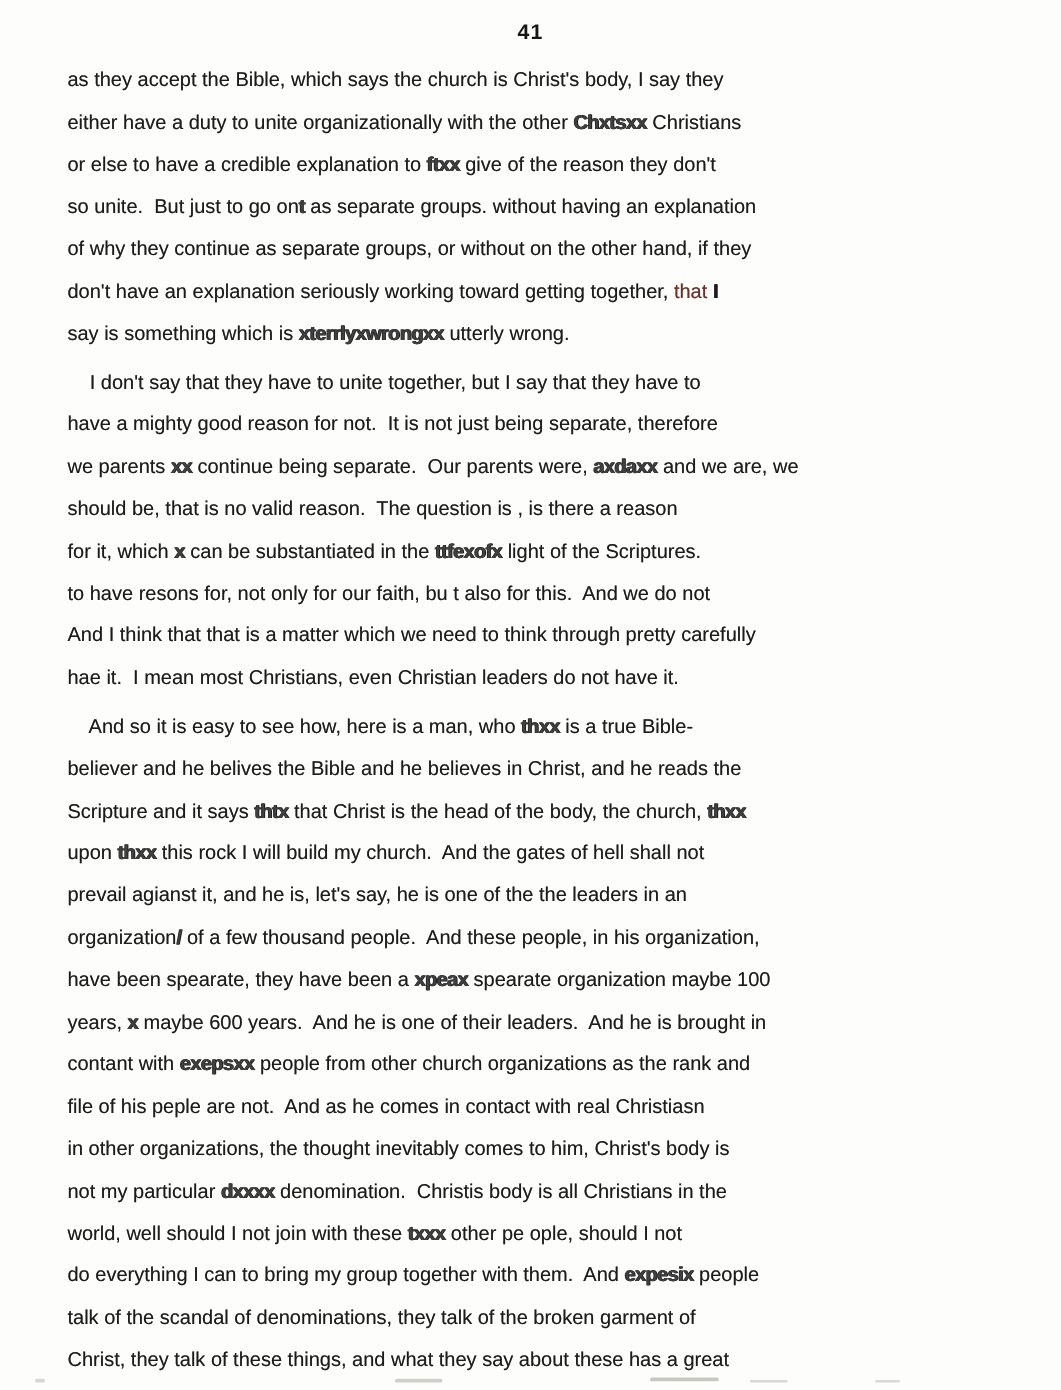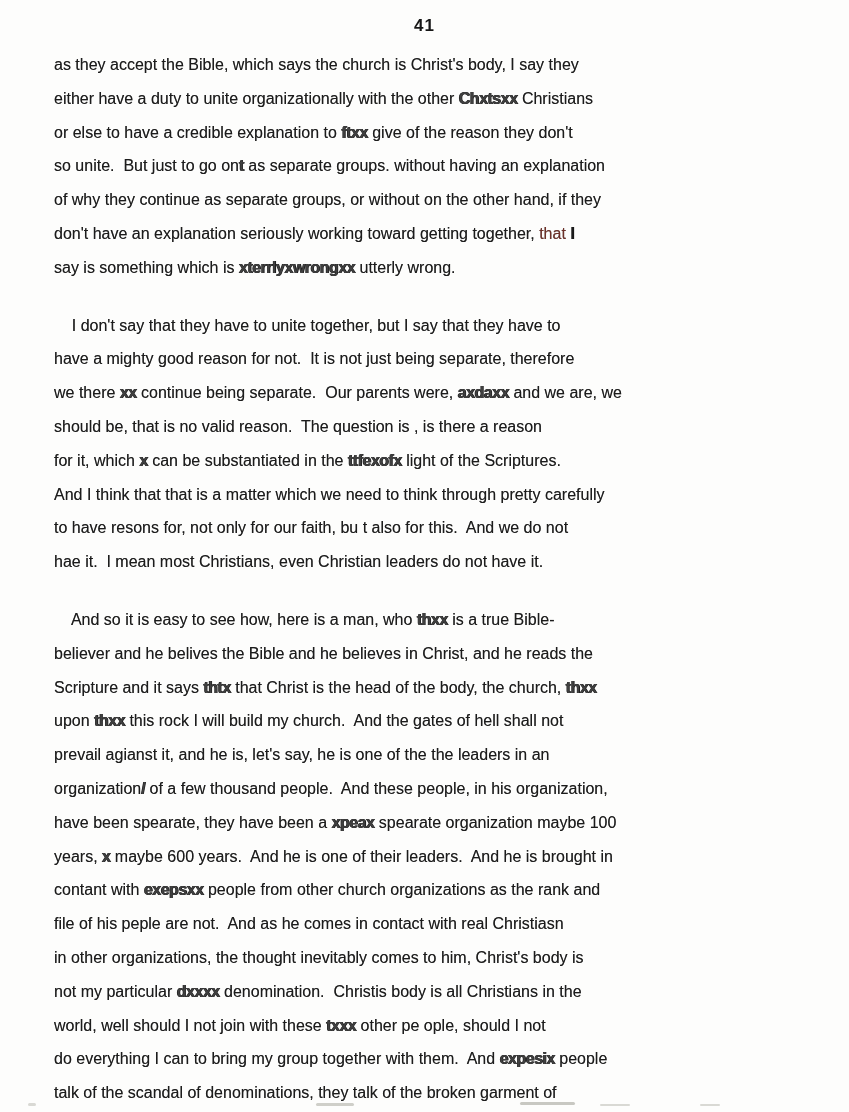--- a/index.html
+++ b/index.html
@@ -27,21 +27,21 @@
     letter-spacing: 1px;
     color: #161616;
   }
   .doc-body {
     position: absolute;
     top: 48px;
     left: 54px;
     right: 20px;
   }
   .para { margin: 0; }
-  .para + .para { margin-top: 24px; }
+  .para + .para { margin-top: 5px; }
   .line {
     white-space: pre;
     font-size: 16px;
     line-height: 33.8px;
     font-weight: 500;
     text-shadow: 0 0 0.4px rgba(20,20,20,0.55);
   }
   .xout {
     font-weight: 700;
     letter-spacing: -0.5px;
@@ -85,25 +85,25 @@
         <div class="line"><span>either have a duty to unite organizationally with the other </span><span class="xout">Chxtsxx</span><span> Christians</span></div>
         <div class="line"><span>or else to have a credible explanation to </span><span class="xout">ftxx</span><span> give of the reason they don't</span></div>
         <div class="line"><span>so unite.  But just to go on</span><span class="xout">t</span><span> as separate groups. without having an explanation</span></div>
         <div class="line"><span>of why they continue as separate groups, or without on the other hand, if they</span></div>
         <div class="line"><span>don't have an explanation seriously working toward getting together, </span><span class="redish">that</span><span> </span><span class="bold">I</span></div>
         <div class="line"><span>say is something which is </span><span class="xout">xterrlyxwrongxx</span><span> utterly wrong.</span></div>
       </div>
       <div class="para">
         <div class="line"><span>    I don't say that they have to unite together, but I say that they have to</span></div>
         <div class="line"><span>have a mighty good reason for not.  It is not just being separate, therefore</span></div>
-        <div class="line"><span>we there </span><span class="xout">xx</span><span> continue being separate.  Our parents were, </span><span class="xout">axdaxx</span><span> and we are, we</span></div>
+        <div class="line"><span>we parents </span><span class="xout">xx</span><span> continue being separate.  Our parents were, </span><span class="xout">axdaxx</span><span> and we are, we</span></div>
         <div class="line"><span>should be, that is no valid reason.  The question is , is there a reason</span></div>
         <div class="line"><span>for it, which </span><span class="xout">x</span><span> can be substantiated in the </span><span class="xout">ttfexofx</span><span> light of the Scriptures.</span></div>
+        <div class="line"><span>to have resons for, not only for our faith, bu t also for this.  And we do not</span></div>
         <div class="line"><span>And I think that that is a matter which we need to think through pretty carefully</span></div>
-        <div class="line"><span>to have resons for, not only for our faith, bu t also for this.  And we do not</span></div>
         <div class="line"><span>hae it.  I mean most Christians, even Christian leaders do not have it.</span></div>
       </div>
       <div class="para">
         <div class="line"><span>    And so it is easy to see how, here is a man, who </span><span class="xout">thxx</span><span> is a true Bible-</span></div>
         <div class="line"><span>believer and he belives the Bible and he believes in Christ, and he reads the</span></div>
         <div class="line"><span>Scripture and it says </span><span class="xout">thtx</span><span> that Christ is the head of the body, the church, </span><span class="xout">thxx</span></div>
         <div class="line"><span>upon </span><span class="xout">thxx</span><span> this rock I will build my church.  And the gates of hell shall not</span></div>
         <div class="line"><span>prevail agianst it, and he is, let's say, he is one of the the leaders in an</span></div>
         <div class="line"><span>organization</span><span class="xout">/</span><span> of a few thousand people.  And these people, in his organization,</span></div>
         <div class="line"><span>have been spearate, they have been a </span><span class="xout">xpeax</span><span> spearate organization maybe 100</span></div>

